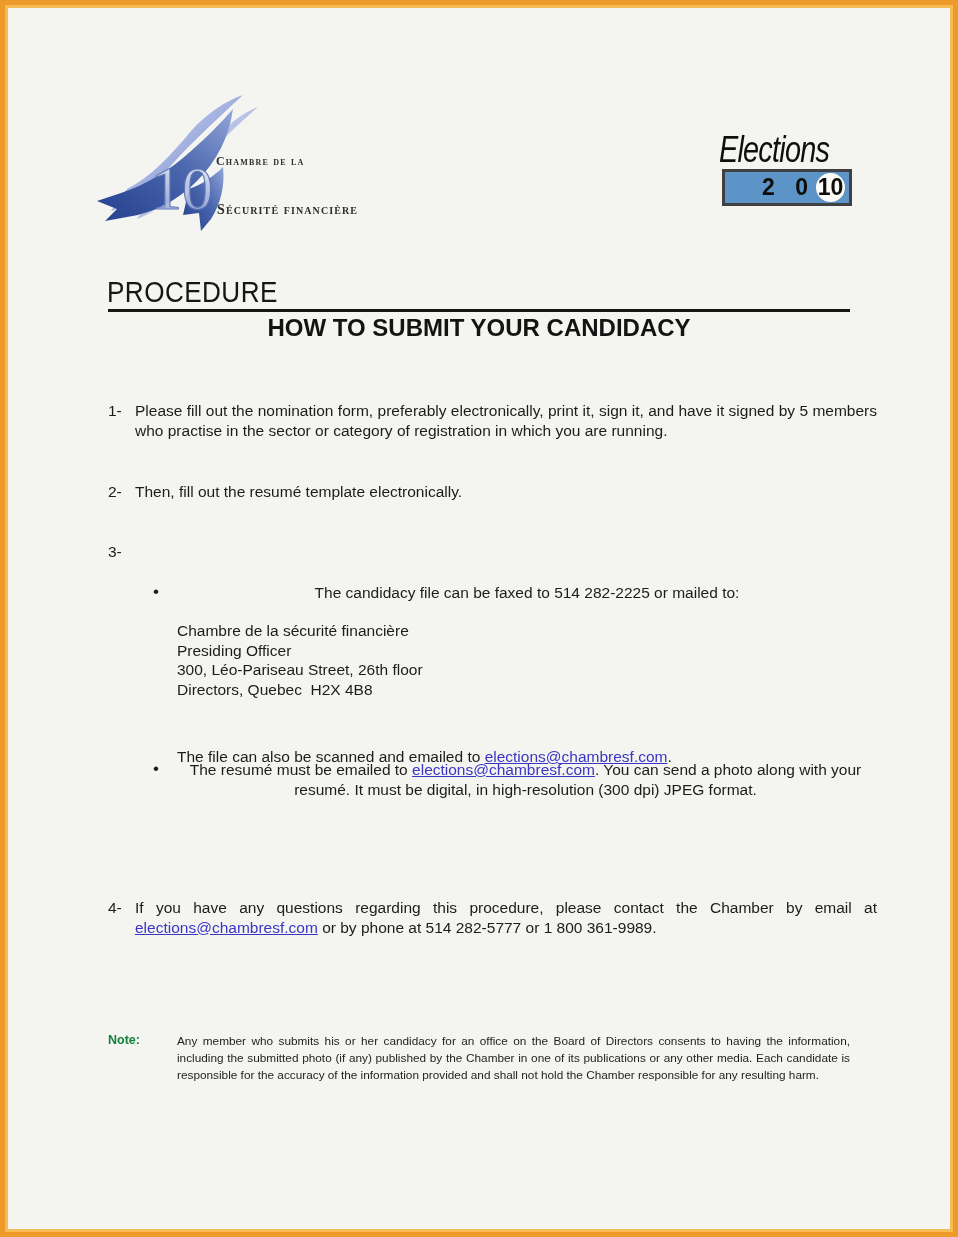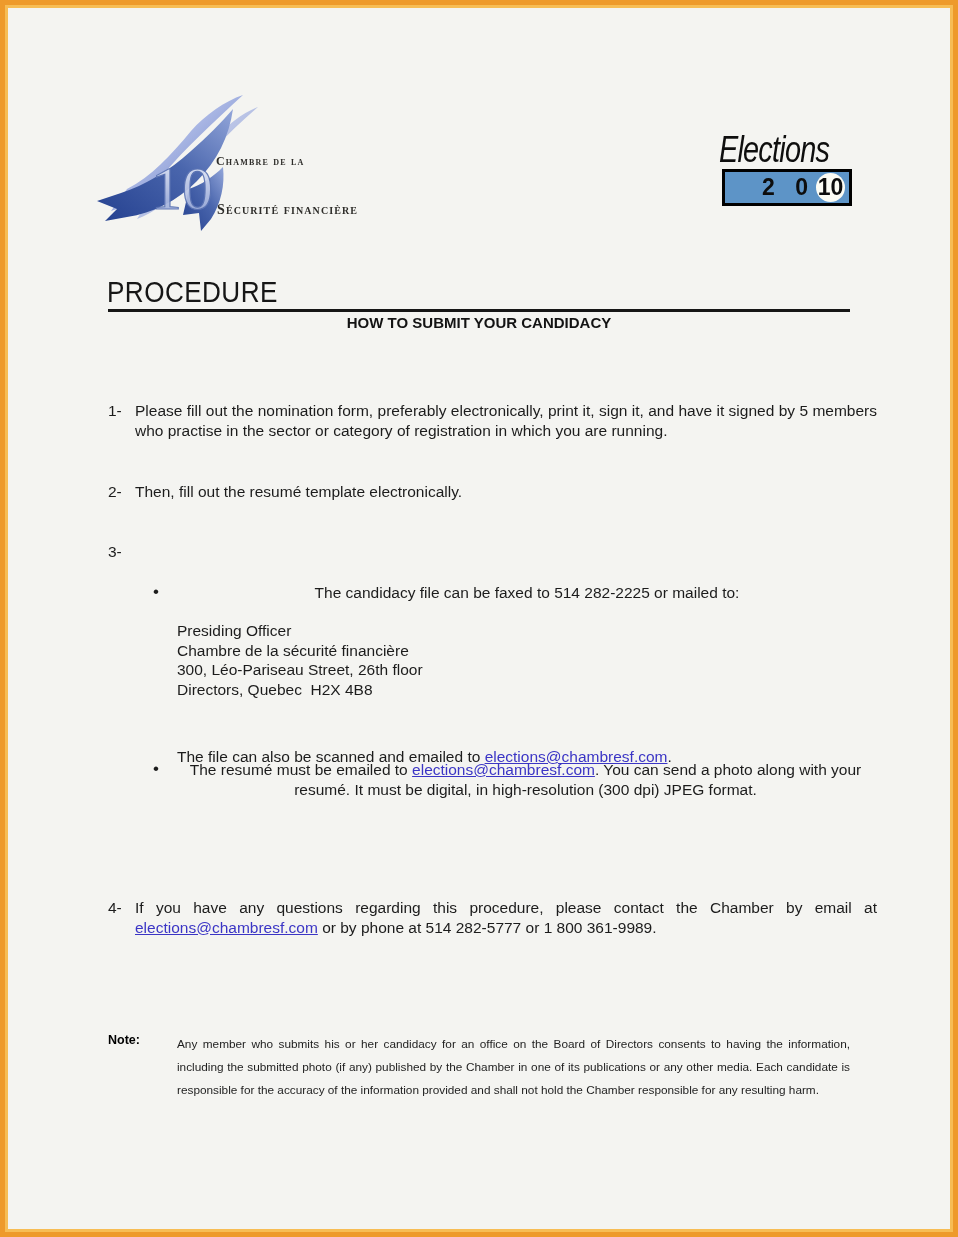--- a/index.html
+++ b/index.html
@@ -36,21 +36,21 @@
     left:714px; top:124px;
     font-style:italic; font-weight:500;
     font-size:37px; color:#0e0e0e;
     transform:scaleX(0.78); transform-origin:left top;
     letter-spacing:-1px;
   }
   .year-box {
     left:717px; top:164px;
     width:120px; height:31px;
     background:#5d94c7;
-    border:3px solid #000000;
+    border:3px solid #404040;
     display:flex; align-items:center; justify-content:flex-end;
     padding-right:4px;
   }
   .year-digits {
     font-weight:bold; font-size:23px; color:#0d0d0d;
     letter-spacing:7px;
   }
   .year-circle {
     width:29px; height:29px; border-radius:50%;
     background:#fcfcf4;
@@ -62,21 +62,21 @@
   
   .kicker {
     left:102px; top:271px;
     font-size:29px; font-weight:400; color:#161616;
     transform:scaleX(0.9); transform-origin:left top;
     letter-spacing:0.5px;
   }
   .rule { left:103px; top:304px; width:742px; height:3px; background:#161616; }
   .doc-title {
     left:103px; top:309px; width:742px;
-    text-align:center; font-weight:bold; font-size:15px; color:#131313;
+    text-align:center; font-weight:bold; font-size:24px; color:#131313;
     letter-spacing:0px;
   }
 
   
   .bodytxt { font-size:15.5px; line-height:19.5px; color:#1c1c1c; }
   .step { padding-left:27px; }
   .step .num { position:absolute; left:0; top:0; }
   .just { text-align:justify; }
   .bullet { padding-left:24px;text-align:center; }
   .bullet::before {
@@ -84,24 +84,24 @@
     position:absolute; left:0; top:-1px;
     font-size:17px;
   }
   .addr-line { white-space:pre-wrap; }
   a.email-link, .email-link {
     color:#3b35c5; text-decoration:underline; cursor:pointer;
   }
   .bold { font-weight:bold; }
 
   
-  .note-label { left:103px; top:1028px; font-weight:bold; font-size:12.5px; color:#000000; }
+  .note-label { left:103px; top:1028px; font-weight:bold; font-size:12.5px; color:#15803d; }
   .note-text {
     left:172px; top:1028px; width:673px;
-    font-size:11.8px; line-height:23px; color:#1e1e1e;
+    font-size:11.8px; line-height:17px; color:#1e1e1e;
     text-align:justify;
   }
 </style>
 </head>
 <body>
 
 <div class="page">
 
   <svg class="abs logo-svg" viewBox="0 0 260 140">
     <defs>
@@ -153,22 +153,22 @@
 
   <div class="abs bodytxt step" style="left:103px; top:537px; width:742px;">
     <span class="num">3-</span>
   </div>
 
   <div class="abs bodytxt bullet" style="left:148px; top:578px; width:700px;">
     <span>The candidacy file can be faxed to 514 282-2225 or mailed to:</span>
   </div>
 
   <div class="abs bodytxt" style="left:172px; top:616px; width:500px;">
+    <div class="addr-line">Chambre de la sécurité financière</div>
     <div class="addr-line">Presiding Officer</div>
-    <div class="addr-line">Chambre de la sécurité financière</div>
     <div class="addr-line">300, Léo-Pariseau Street, 26th floor</div>
     <div class="addr-line">Directors, Quebec  H2X 4B8</div>
   </div>
 
   <div class="abs bodytxt" style="left:172px; top:714px; width:673px;margin-top:28px;">
     <span>The file can also be scanned and emailed to </span><a class="email-link">elections@chambresf.com</a><span>.</span>
   </div>
 
   <div class="abs bodytxt bullet just" style="left:148px; top:755px; width:697px;">
     <span>The resumé must be emailed to </span><a class="email-link">elections@chambresf.com</a><span>. You can send a photo along with your resumé. It must be digital, in high-resolution (300 dpi) JPEG format.</span>

